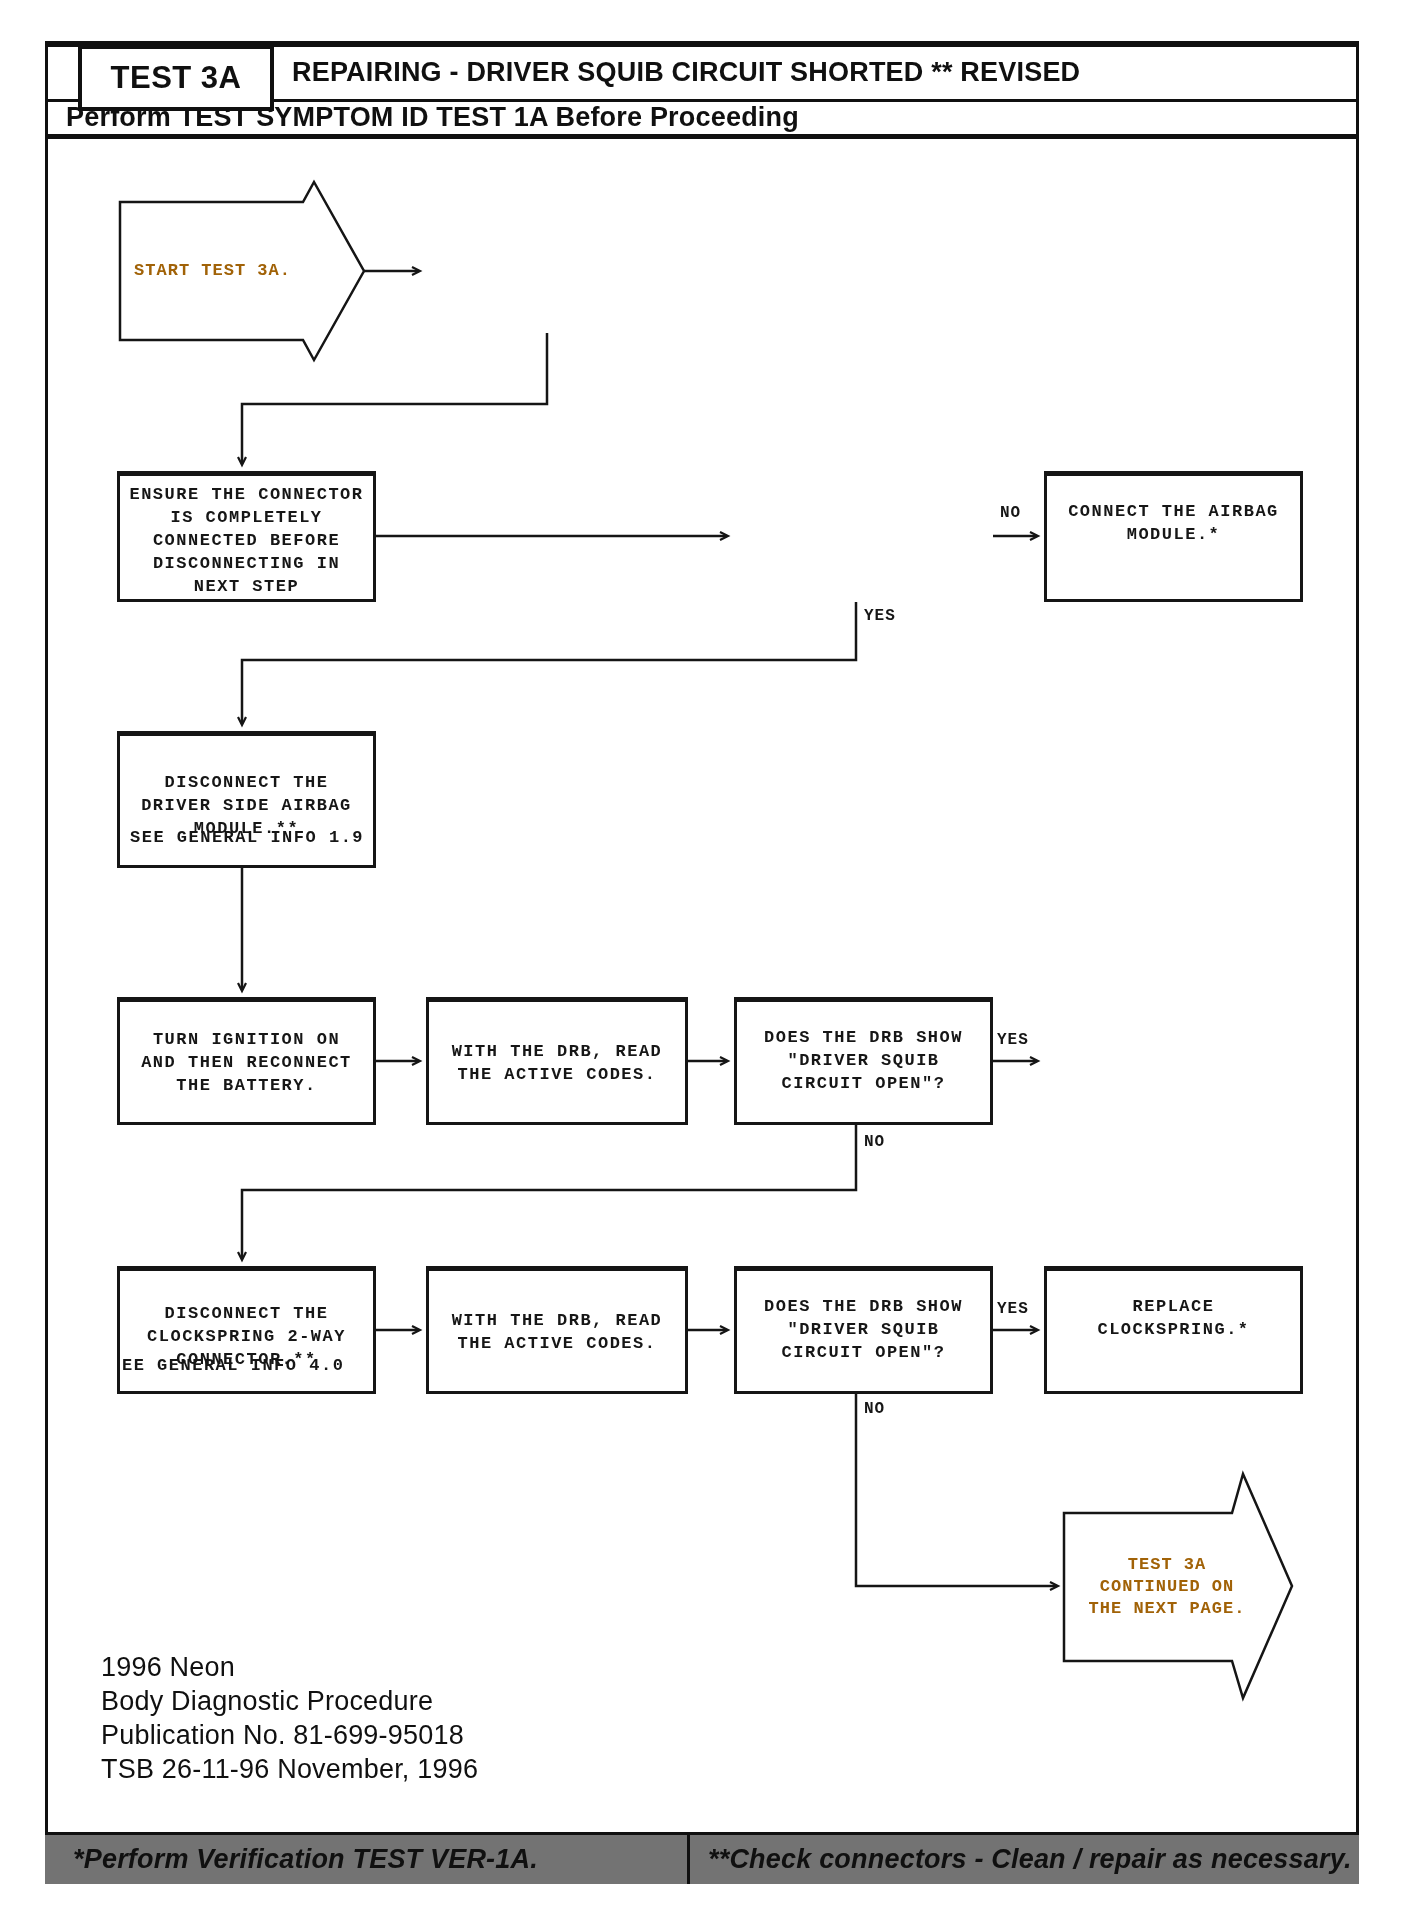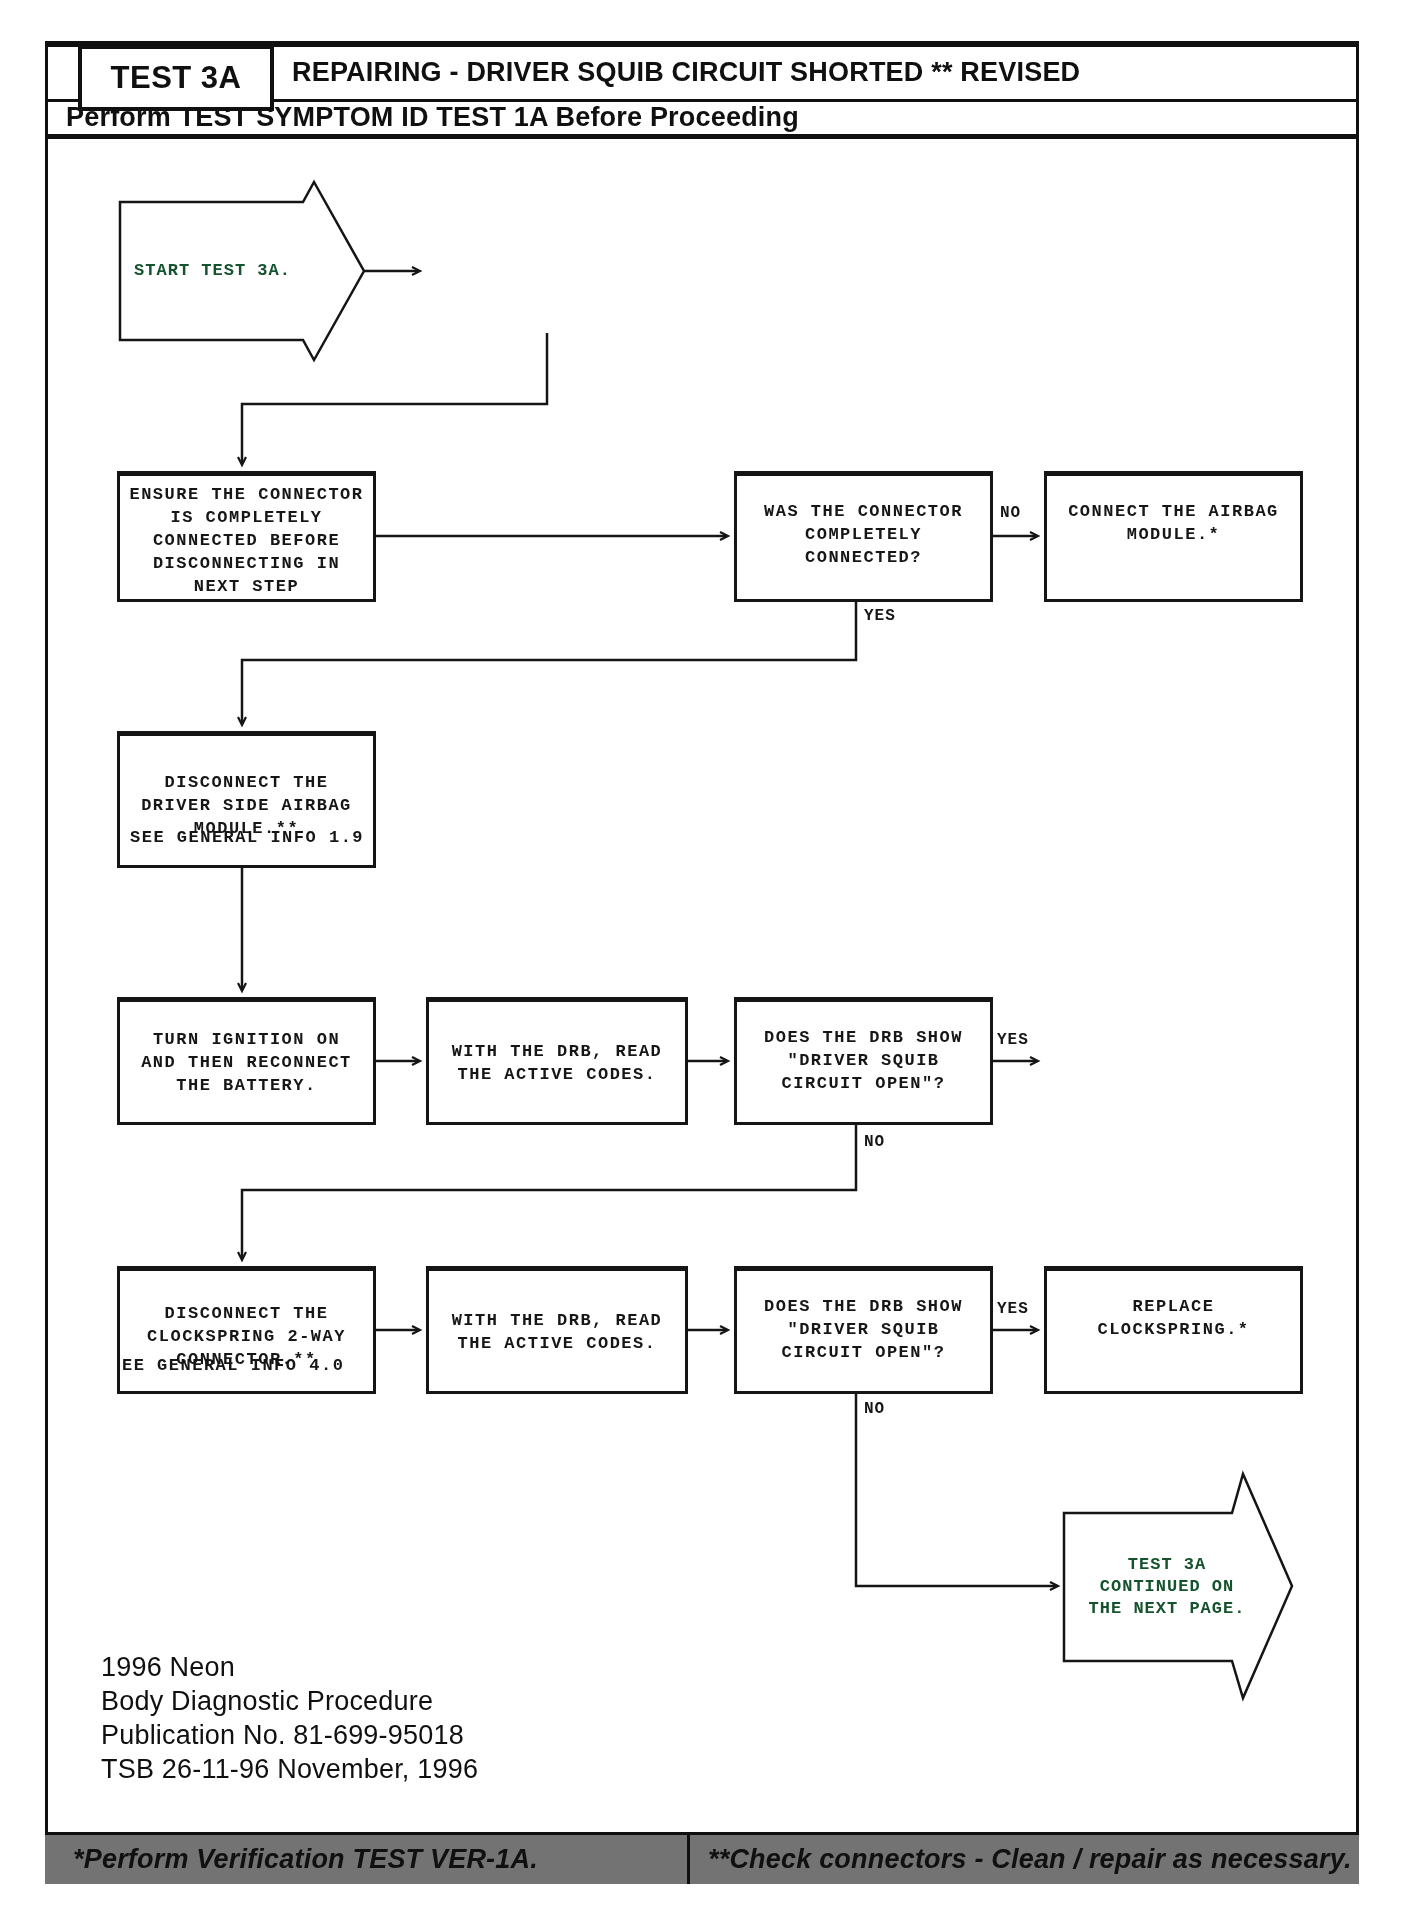--- a/index.html
+++ b/index.html
@@ -16,21 +16,21 @@
   .doc-subtitle{position:absolute;left:66px;top:102px;font-weight:bold;font-size:27px;letter-spacing:.2px;z-index:5;}
   
   .fbox{position:absolute;background:#fff;border:3px solid #151515;border-top-width:5px;box-sizing:border-box;
         font-family:"Liberation Mono","DejaVu Sans Mono",monospace;font-weight:bold;font-size:17px;
         line-height:23px;letter-spacing:1.5px;text-align:center;white-space:pre-line;z-index:4;color:#161616;}
   .note{position:absolute;font-family:"Liberation Mono","DejaVu Sans Mono",monospace;font-weight:bold;
         font-size:17px;letter-spacing:1.5px;white-space:nowrap;text-align:left;}
   .flabel{position:absolute;font-family:"Liberation Mono","DejaVu Sans Mono",monospace;font-weight:bold;
           font-size:16px;letter-spacing:1px;z-index:5;color:#161616;}
   .shape-label{position:absolute;font-family:"Liberation Mono","DejaVu Sans Mono",monospace;font-weight:bold;
-               font-size:17px;line-height:22px;letter-spacing:1px;text-align:center;white-space:pre-line;z-index:5;color:#14532d;}
+               font-size:17px;line-height:22px;letter-spacing:1px;text-align:center;white-space:pre-line;z-index:5;color:#a16207;}
   svg.wires{position:absolute;left:0;top:0;z-index:3;}
   
   .pub-block{position:absolute;left:101px;top:1650px;font-size:27px;line-height:34px;letter-spacing:.2px;z-index:5;}
   .footer-bar{position:absolute;left:45px;top:1832px;width:1314px;height:52px;box-sizing:border-box;
               border-top:3px solid #101010;display:flex;z-index:5;background:#737373;}
   .footer-cell{box-sizing:border-box;display:flex;align-items:center;font-weight:bold;font-style:italic;
                font-size:27px;letter-spacing:.2px;}
   .footer-cell.left{width:645px;border-right:3px solid #101010;padding-left:28px;}
   .footer-cell.right{flex:1;padding-left:18px;}
 </style>
@@ -83,23 +83,20 @@
 CONTINUED ON
 THE NEXT PAGE.</div>
 
 
   <div class="fbox" style="left:117px;top:471px;width:259px;height:131px;padding-top:7px;">ENSURE THE CONNECTOR
 IS COMPLETELY
 CONNECTED BEFORE
 DISCONNECTING IN
 NEXT STEP</div>
 
-  <div class="fbox" style="left:734px;top:471px;width:259px;height:131px;padding-top:24px;">WAS THE CONNECTOR
-COMPLETELY
-CONNECTED?</div>
 
   <div class="fbox" style="left:1044px;top:471px;width:259px;height:131px;padding-top:24px;">CONNECT THE AIRBAG
 MODULE.*</div>
 
   <div class="fbox" style="left:117px;top:731px;width:259px;height:137px;padding-top:12px;">
     <span>DISCONNECT THE
 DRIVER SIDE AIRBAG
 MODULE.**</span>
     <span class="note" style="left:10px;bottom:16px;">SEE GENERAL INFO 1.9</span>
   </div>

